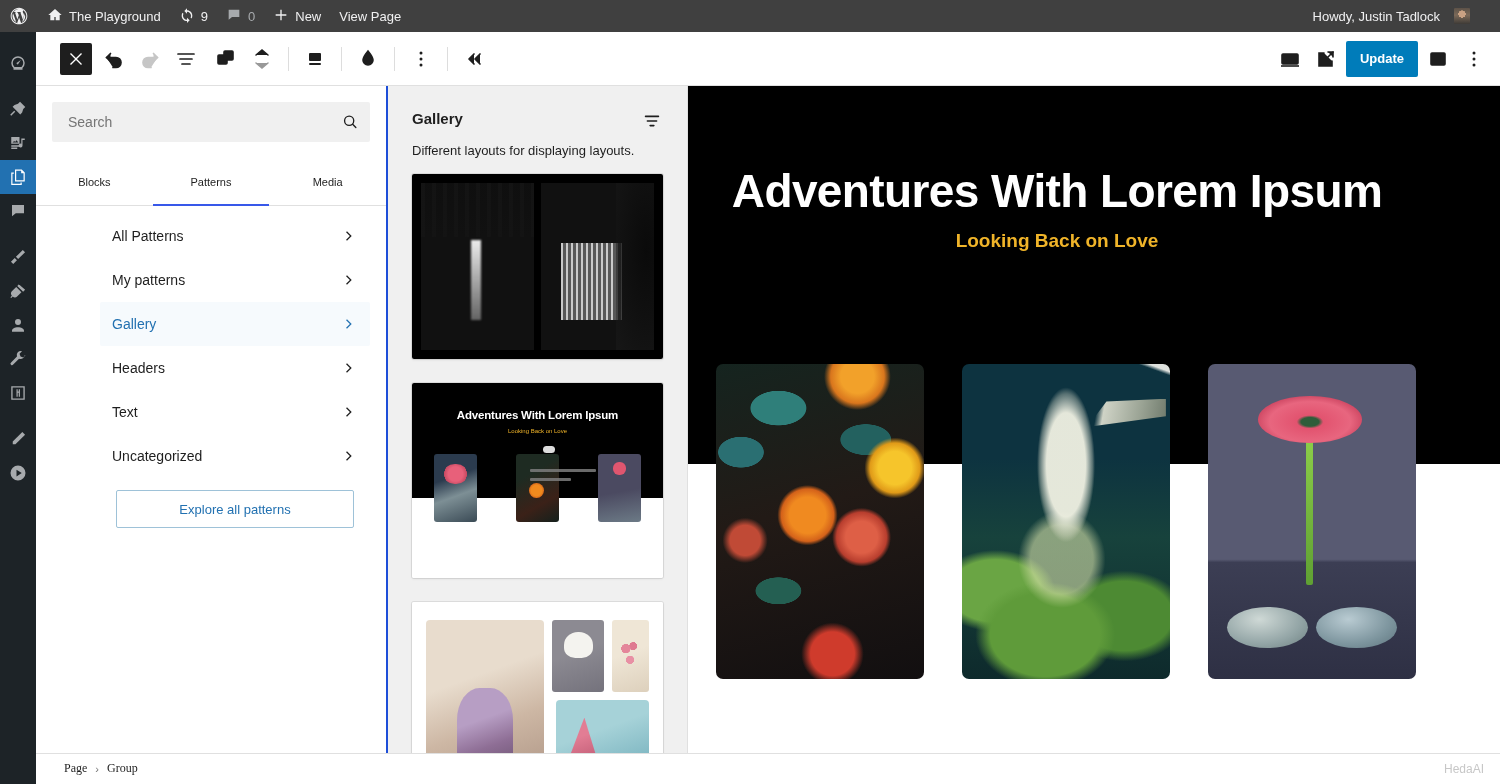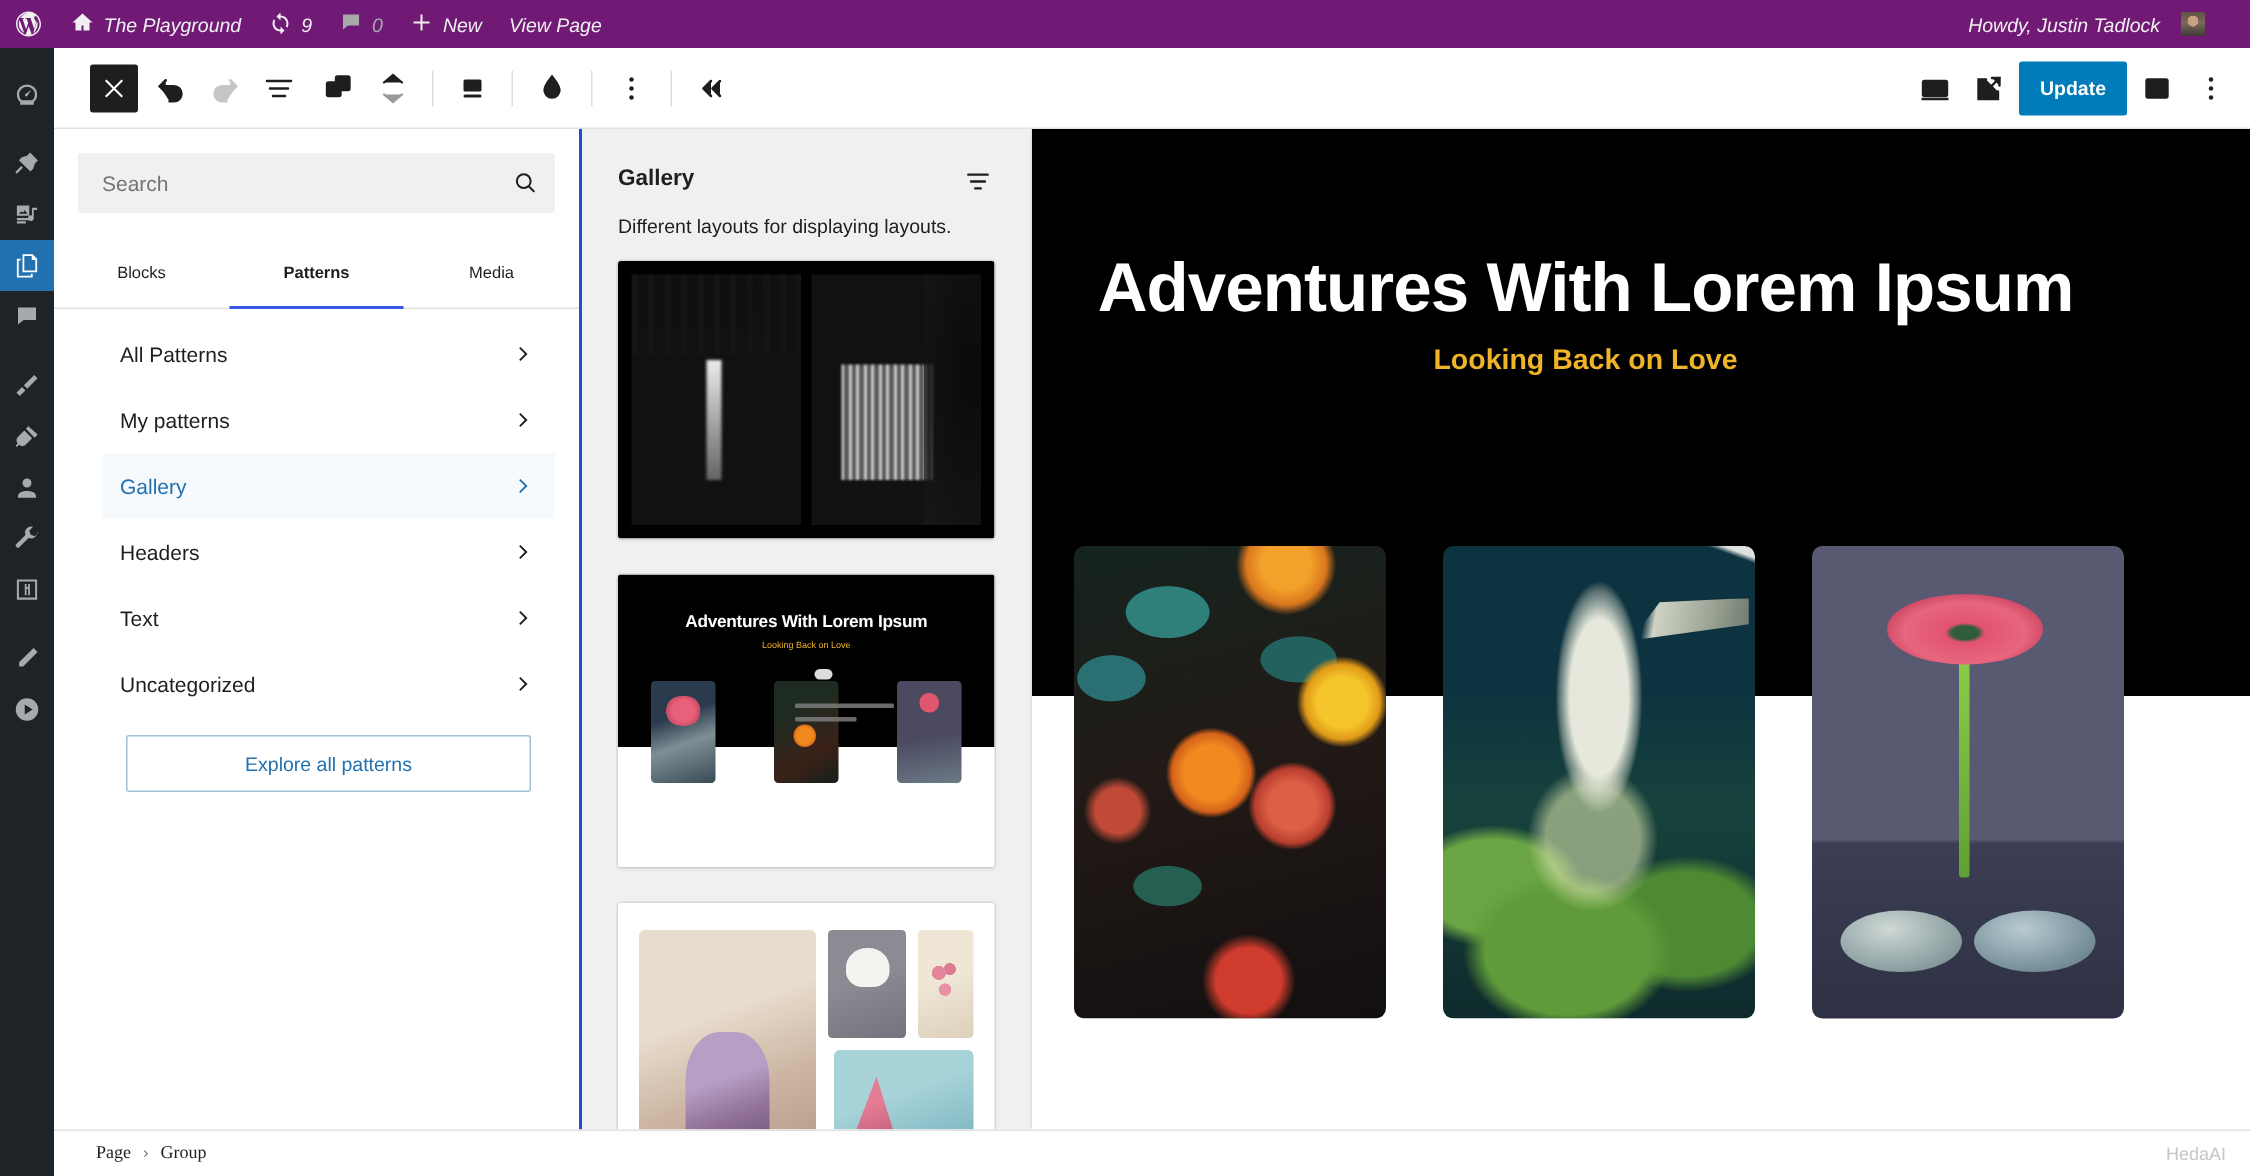--- a/index.html
+++ b/index.html
@@ -7,24 +7,23 @@
     width: 1500px; height: 784px;
     overflow: hidden;
     font-family: "Liberation Sans", sans-serif;
     background: #fff;
   }
 
   
   #adminbar {
     position: absolute; top: 0; left: 0;
     width: 1500px; height: 32px;
-    background: #701a75; color: #f0f0f1;
+    background: #404040; color: #f0f0f1;
     display: flex; align-items: flex-end;
     font-size: 13px;
-    font-style: italic;
   }
   .ab-group { display: flex; align-items: center; height: 32px; }
   .ab-item {
     display: flex; align-items: center; gap: 6px;
     height: 32px; padding: 0 9px; color: #f0f0f1;
     font-size: 13px; white-space: nowrap;
   }
   .ab-logo { width: 20px; height: 20px; display: block; }
   .ab-right { margin-left: auto; display: flex; align-items: center; padding-right: 14px; }
   .ab-avatar {
@@ -134,27 +133,27 @@
     color: #1e1e1e;
   }
   .search-ico svg { width: 20px; height: 20px; fill: none; stroke: currentColor; stroke-width: 1.6; }
 
   .tabs { display: flex; border-bottom: 1px solid #e0e0e0; height: 48px; }
   .tab {
     flex: 1; display: flex; align-items: center; justify-content: center;
     font-size: 11px; color: #1e1e1e; cursor: pointer;
     position: relative; font-weight: 400;
   }
-  .tab.active { color: #1e1e1e; font-weight: 700; text-align: right; }
+  .tab.active { color: #1e1e1e; font-weight: 400; text-align: right; }
   .tab.active::after {
     content: ""; position: absolute; left: 0; right: 0; bottom: -1px;
     height: 2px; background: #3858e9;
   }
 
-  .catlist { padding: 8px 16px 0 32px; flex: 1; overflow: hidden; }
+  .catlist { padding: 8px 16px 0 32px; flex: 1; overflow: hidden; margin-left: 32px; }
   .catrow {
     height: 44px; display: flex; align-items: center;
     padding: 0 12px; border-radius: 2px; cursor: pointer;
     font-size: 14px; color: #1e1e1e;
   }
   .catrow.active { background: #f6fafd; color: #2271b1; }
   .catrow .chev { margin-left: auto; color: #1e1e1e; display: flex; }
   .catrow.active .chev { color: #2271b1; }
   .catrow .chev svg { width: 18px; height: 18px; fill: currentColor; display: block; }
 

